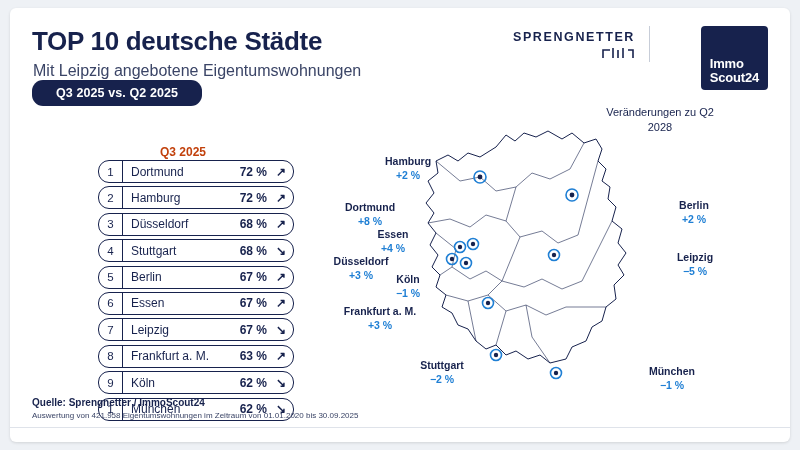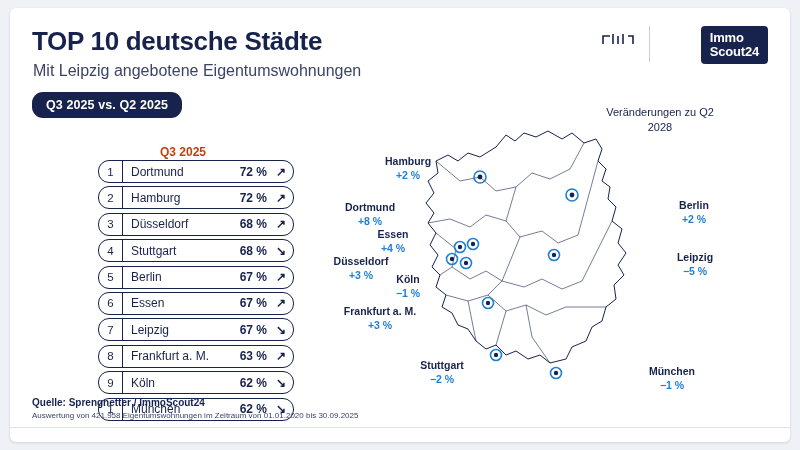--- a/index.html
+++ b/index.html
@@ -20,45 +20,45 @@
   
   .title{
     position:absolute;left:22px;top:18px;
     font-size:26px;font-weight:bold;letter-spacing:-0.3px;color:#17224d;
   }
   .subtitle{
     position:absolute;left:23px;top:54px;
     font-size:16px;color:#3a4466;font-weight:normal;
   }
   .pill{
-    position:absolute;left:22px;top:84px;
+    position:absolute;left:22px;top:72px;
     background:#17224d;color:#ffffff;
     font-size:12.5px;font-weight:bold;
-    padding:6px 14px;border-radius:11px;
+    padding:6px 24px;border-radius:11px;
     letter-spacing:0.1px;
   }
   
   .logo-spr{
     position:absolute;right:155px;top:22px;text-align:right;
   }
   .logo-spr .word{
     font-size:12.5px;font-weight:bold;letter-spacing:1.6px;color:#17224d;
   }
   .logo-spr .mark{
     display:block;margin-left:auto;margin-top:3px;
   }
   .divider{
     position:absolute;right:140px;top:18px;width:1px;height:36px;background:#c7cdd8;
   }
   .logo-is{
     position:absolute;right:22px;top:18px;
     background:#17224d;color:#fff;border-radius:4px;
     padding:5px 9px 6px 9px;text-align:left;line-height:1.05;
   }
-  .logo-is .l1{font-size:13px;font-weight:bold;letter-spacing:-0.2px;}
+  .logo-is .l1{font-size:13px;font-weight:bold;letter-spacing:-0.2px;margin-top:26px;}
   .logo-is .l2{font-size:13px;font-weight:bold;letter-spacing:-0.2px;}
   
   .rank-head{
     position:absolute;left:150px;top:137px;
     font-size:12px;font-weight:bold;color:#c2410c;
   }
   .rank-list{position:absolute;left:88px;top:152px;width:196px;}
   .rank-row{
     position:relative;height:21px;margin-bottom:3.4px;
     border:1px solid #17224d;border-radius:11px;
@@ -99,20 +99,21 @@
 </head>
 <body>
 
 <div class="card">
 
   <div class="title">TOP 10 deutsche Städte</div>
   <div class="subtitle">Mit Leipzig angebotene Eigentumswohnungen</div>
   <div class="pill">Q3 2025 vs. Q2 2025</div>
 
   <div class="logo-spr">
+    <div class="word">SPRENGNETTER</div>
     <svg class="mark" width="34" height="13" viewBox="0 0 34 13">
       <g stroke="#17224d" stroke-width="1.6" fill="none">
         <path d="M2 11 L2 3 L9 3"></path>
         <path d="M12 11 L12 1"></path>
         <path d="M17 11 L17 3"></path>
         <path d="M22 11 L22 1"></path>
         <path d="M27 3 L32 3 L32 11"></path>
       </g>
     </svg>
   </div>

